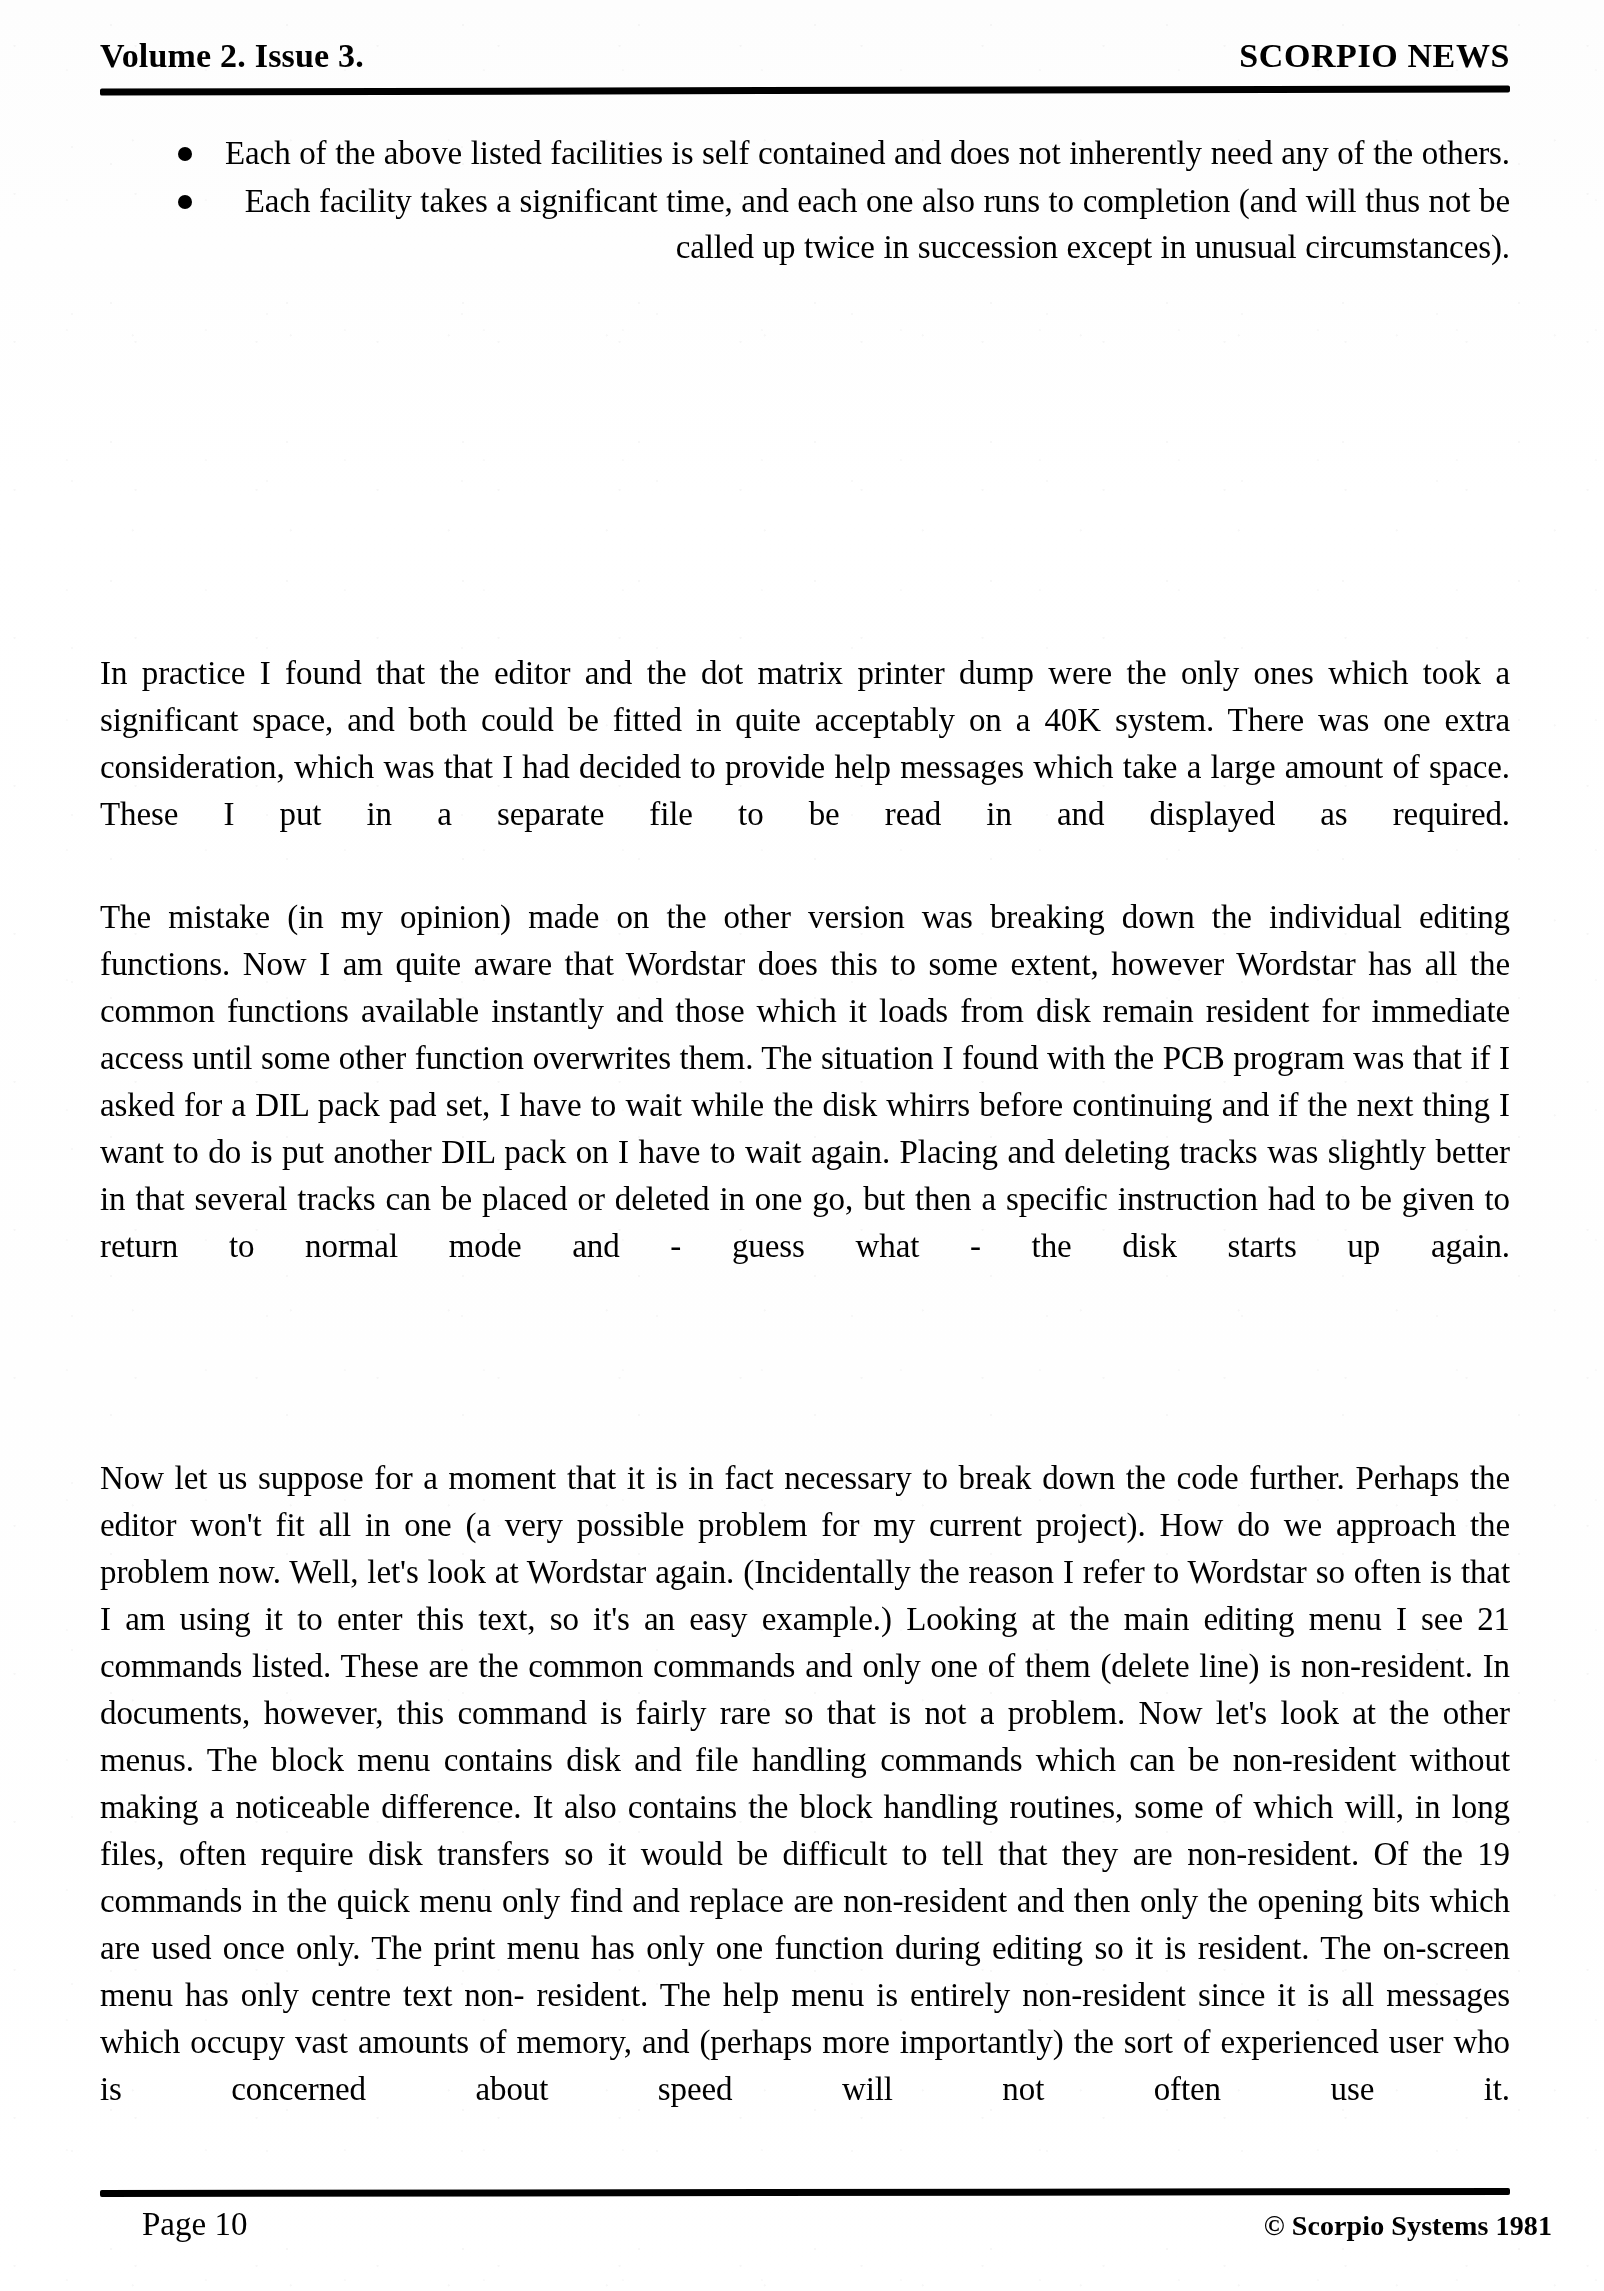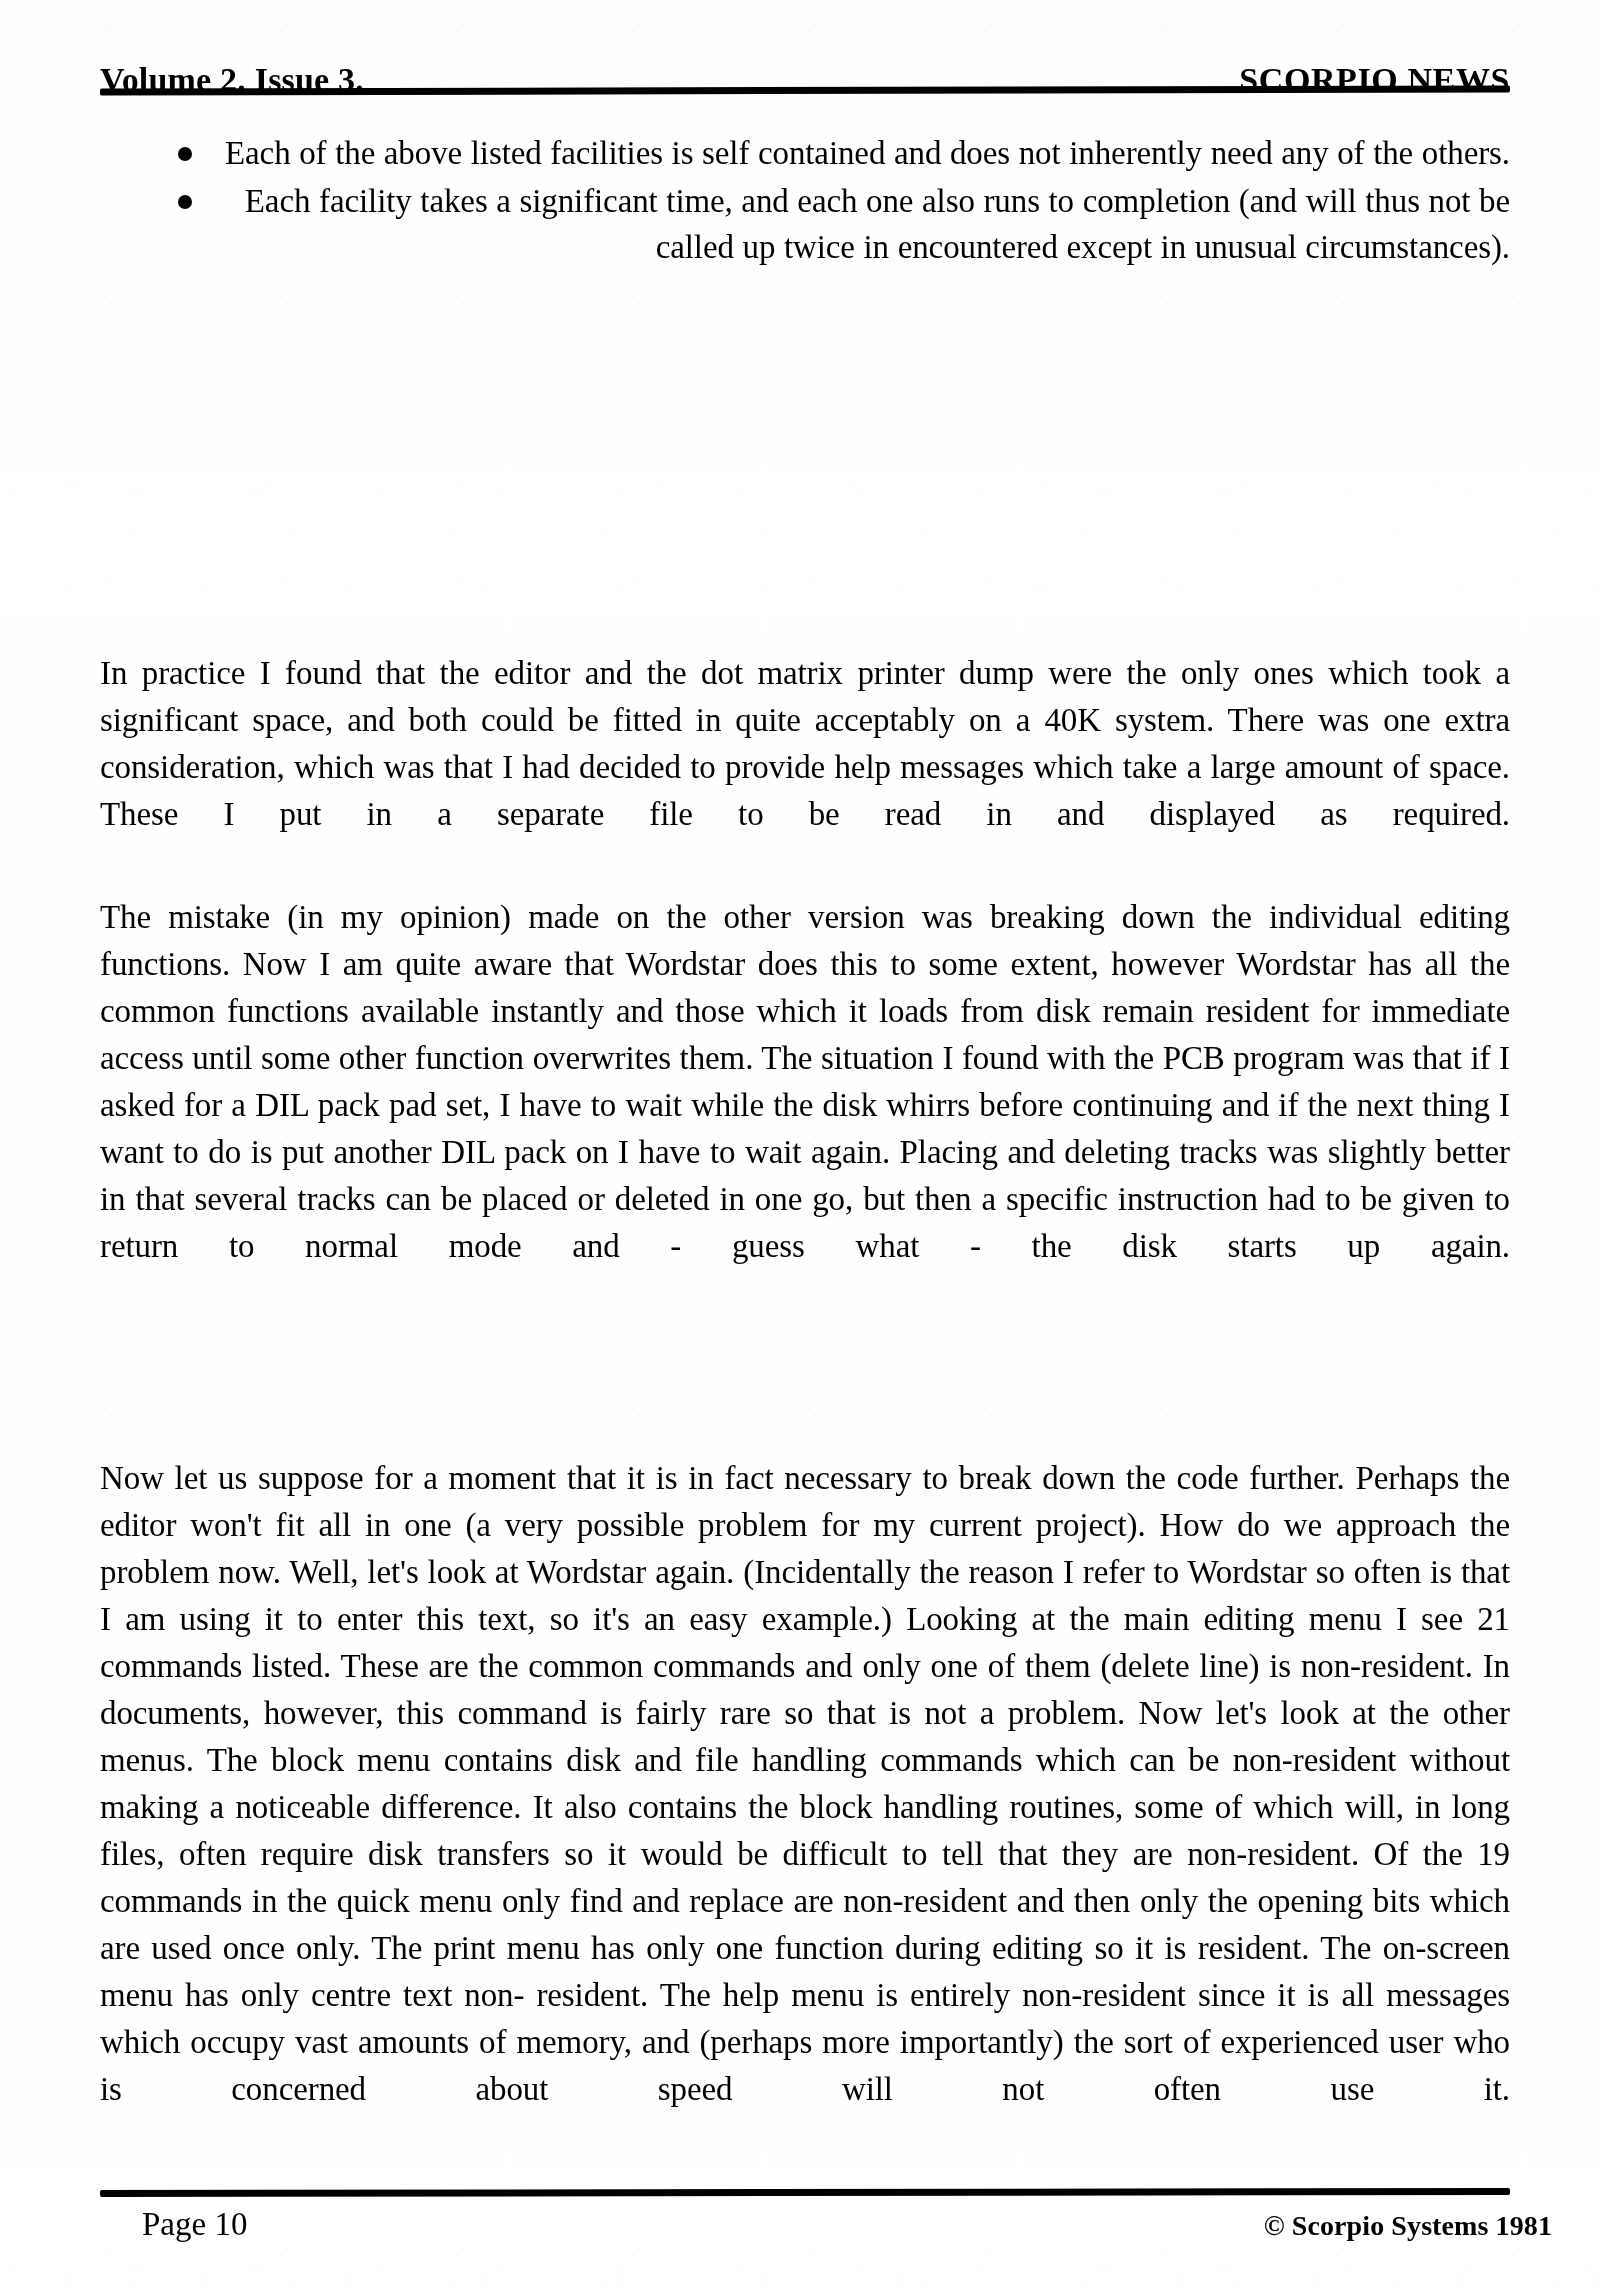--- a/index.html
+++ b/index.html
@@ -44,21 +44,21 @@
     left: 0;
     top: 37px;
     width: 1410px;
     display: flex;
     justify-content: space-between;
     align-items: baseline;
     font-size: 34px;
     font-weight: 700;
     letter-spacing: 0.2px;
   }
-  .runhead .left  { white-space: nowrap; margin-top: 24px; }
+  .runhead .left  { white-space: nowrap; }
   .runhead .right { white-space: nowrap; letter-spacing: 0.6px; }
 
   .rule-top {
     position: absolute;
     left: 0;
     top: 87px;
     width: 1410px;
     height: 6.5px;
     background: #000;
     border-radius: 1.9px;
@@ -160,21 +160,21 @@
     </div>
     <div class="rule-top"></div>
 
     <div class="bullets">
       <div class="bullet-row">
         <span class="bullet-dot"></span>
         <div class="bullet-text">Each of the above listed facilities is self contained and does not inherently need any of the others.</div>
       </div>
       <div class="bullet-row">
         <span class="bullet-dot"></span>
-        <div class="bullet-text">Each facility takes a significant time, and each one also runs to completion (and will thus not be called up twice in encountered except in unusual circumstances).</div>
+        <div class="bullet-text">Each facility takes a significant time, and each one also runs to completion (and will thus not be called up twice in succession except in unusual circumstances).</div>
       </div>
     </div>
 
     <p class="para p1">In practice I found that the editor and the dot matrix printer dump were the only ones which took a significant space, and both could be fitted in quite acceptably on a 40K system. There was one extra consideration, which was that I had decided to provide help messages which take a large amount of space. These I put in a separate file to be read in and displayed as required.</p>
     <p class="para p2">The mistake (in my opinion) made on the other version was breaking down the individual editing functions. Now I am quite aware that Wordstar does this to some extent, however Wordstar has all the common functions available instantly and those which it loads from disk remain resident for immediate access until some other function overwrites them. The situation I found with the PCB program was that if I asked for a DIL pack pad set, I have to wait while the disk whirrs before continuing and if the next thing I want to do is put another DIL pack on I have to wait again. Placing and deleting tracks was slightly better in that several tracks can be placed or deleted in one go, but then a specific instruction had to be given to return to normal mode and - guess what - the disk starts up again.</p>
     <p class="para p3">Now let us suppose for a moment that it is in fact necessary to break down the code further. Perhaps the editor won't fit all in one (a very possible problem for my current project). How do we approach the problem now. Well, let's look at Wordstar again. (Incidentally the reason I refer to Wordstar so often is that I am using it to enter this text, so it's an easy example.) Looking at the main editing menu I see 21 commands listed. These are the common commands and only one of them (delete line) is non-resident. In documents, however, this command is fairly rare so that is not a problem. Now let's look at the other menus. The block menu contains disk and file handling commands which can be non-resident without making a noticeable difference. It also contains the block handling routines, some of which will, in long files, often require disk transfers so it would be difficult to tell that they are non-resident. Of the 19 commands in the quick menu only find and replace are non-resident and then only the opening bits which are used once only. The print menu has only one function during editing so it is resident. The on-screen menu has only centre text non- resident. The help menu is entirely non-resident since it is all messages which occupy vast amounts of memory, and (perhaps more importantly) the sort of experienced user who is concerned about speed will not often use it.</p>
 
     <div class="rule-bot"></div>
     <div class="footer">
       <span class="pageno">Page 10</span>

